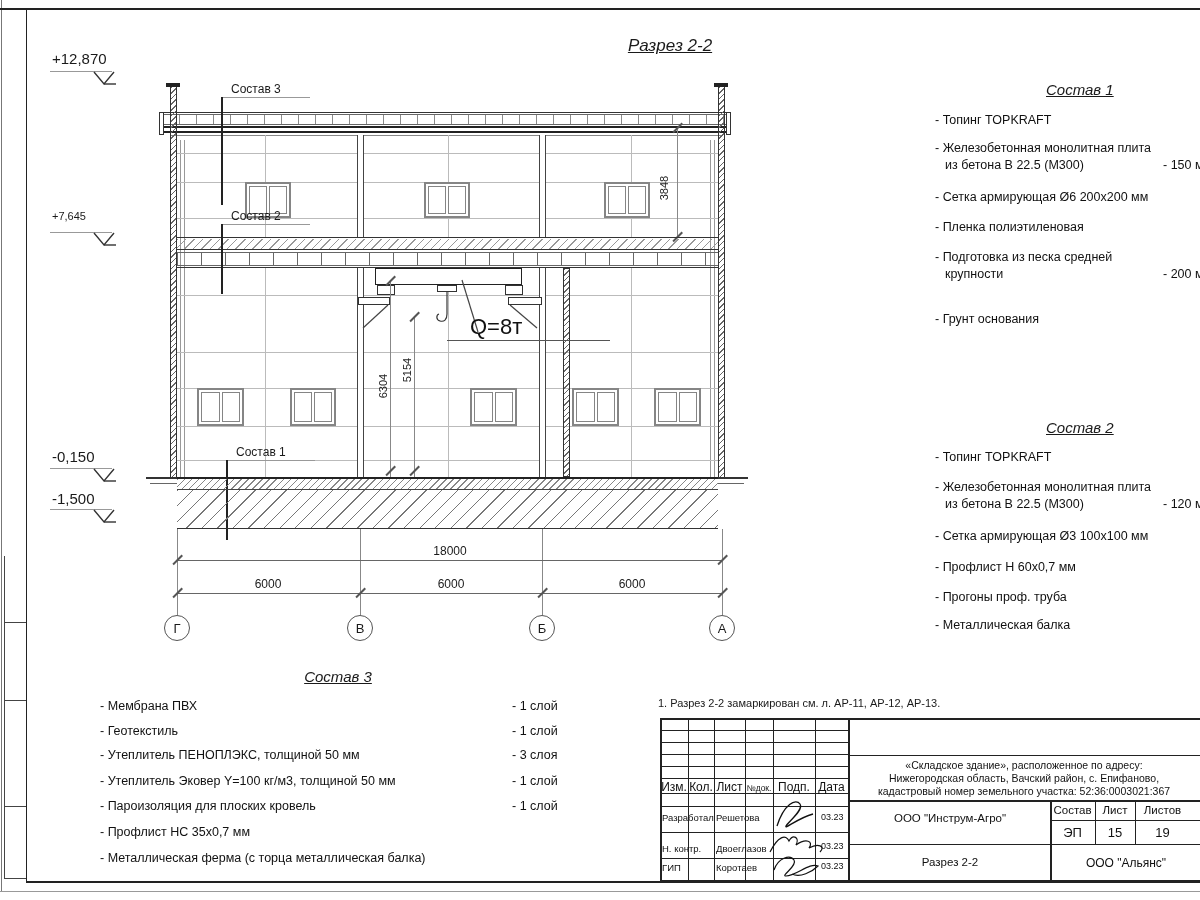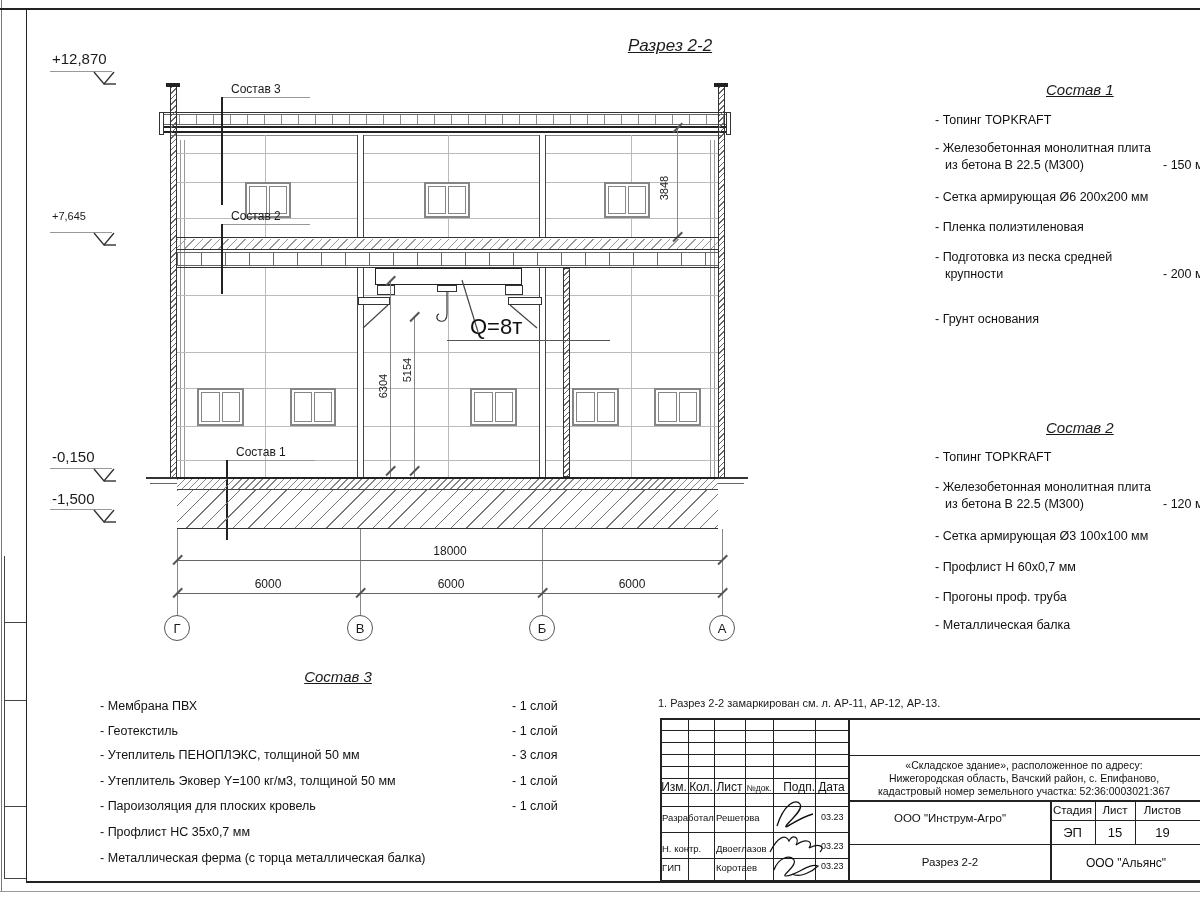--- a/index.html
+++ b/index.html
@@ -298,21 +298,21 @@
 
   <div class="tbl" style="left:848px;top:755px;width:352px;height:1px;"></div>
   <div class="tbl" style="left:848px;top:800px;width:352px;height:2px;"></div>
   <div class="tbl" style="left:1050px;top:820px;width:150px;height:1px;"></div>
   <div class="tbl" style="left:848px;top:844px;width:352px;height:1px;"></div>
 
   <div class="tbt ctr" style="left:660px;top:780px;width:28px;font-size:12px;">Изм.</div>
   <div class="tbt ctr" style="left:688px;top:780px;width:26px;font-size:12px;">Кол.</div>
   <div class="tbt ctr" style="left:714px;top:780px;width:31px;font-size:12px;">Лист</div>
   <div class="tbt ctr" style="left:745px;top:783px;width:28px;font-size:8.5px;">№док.</div>
-  <div class="tbt ctr" style="left:773px;top:780px;width:42px;font-size:12px;text-align:right;">Подп.</div>
+  <div class="tbt ctr" style="left:773px;top:780px;width:42px;font-size:12px;">Подп.</div>
   <div class="tbt ctr" style="left:815px;top:780px;width:33px;font-size:12px;">Дата</div>
 
   <div class="tbt" style="left:662px;top:812px;font-size:9.5px;">Разработал</div>
   <div class="tbt" style="left:716px;top:812px;font-size:9.5px;">Решетова</div>
   <div class="tbt" style="left:821px;top:812px;font-size:9px;">03.23</div>
   <div class="tbt" style="left:662px;top:843px;font-size:9.5px;">Н. контр.</div>
   <div class="tbt" style="left:716px;top:843px;font-size:9.5px;">Двоеглазов</div>
   <div class="tbt" style="left:821px;top:841px;font-size:9px;">03.23</div>
   <div class="tbt" style="left:662px;top:862px;font-size:9.5px;">ГИП</div>
   <div class="tbt" style="left:716px;top:862px;font-size:9.5px;">Коротаев</div>
@@ -327,20 +327,20 @@
   <svg style="position:absolute;left:770px;top:852px;" width="56" height="28" viewBox="0 0 56 28">
     <path d="M4,18 C8,6 20,2 24,8 C28,14 10,24 16,24 C26,24 40,10 48,14 C42,20 30,26 22,22" stroke="#111" stroke-width="1.2" fill="none"></path>
     </svg>
 
   <div class="tbt ctr" style="left:848px;top:759px;width:352px;font-size:10.5px;">«Складское здание», расположенное по адресу:</div>
   <div class="tbt ctr" style="left:848px;top:772px;width:352px;font-size:10.5px;">Нижегородская область, Вачский район, с. Епифаново,</div>
   <div class="tbt ctr" style="left:848px;top:785px;width:352px;font-size:10.5px;">кадастровый номер земельного участка: 52:36:0003021:367</div>
   <div class="tbt ctr" style="left:850px;top:812px;width:200px;font-size:11.5px;">ООО "Инструм-Агро"</div>
   <div class="tbt ctr" style="left:850px;top:856px;width:200px;font-size:11.5px;">Разрез 2-2</div>
   <div class="tbt ctr" style="left:1052px;top:856px;width:148px;font-size:12px;">ООО "Альянс"</div>
-  <div class="tbt ctr" style="left:1050px;top:804px;width:45px;font-size:11.5px;">Стадия</div>
+  <div class="tbt ctr" style="left:1050px;top:804px;width:45px;font-size:11.5px;">Состав</div>
   <div class="tbt ctr" style="left:1095px;top:804px;width:40px;font-size:11.5px;">Лист</div>
   <div class="tbt ctr" style="left:1135px;top:804px;width:55px;font-size:11.5px;">Листов</div>
   <div class="tbt ctr" style="left:1050px;top:825px;width:45px;font-size:13px;">ЭП</div>
   <div class="tbt ctr" style="left:1095px;top:825px;width:40px;font-size:13px;">15</div>
   <div class="tbt ctr" style="left:1135px;top:825px;width:55px;font-size:13px;">19</div>
 
 </div>
 
 </body></html>

